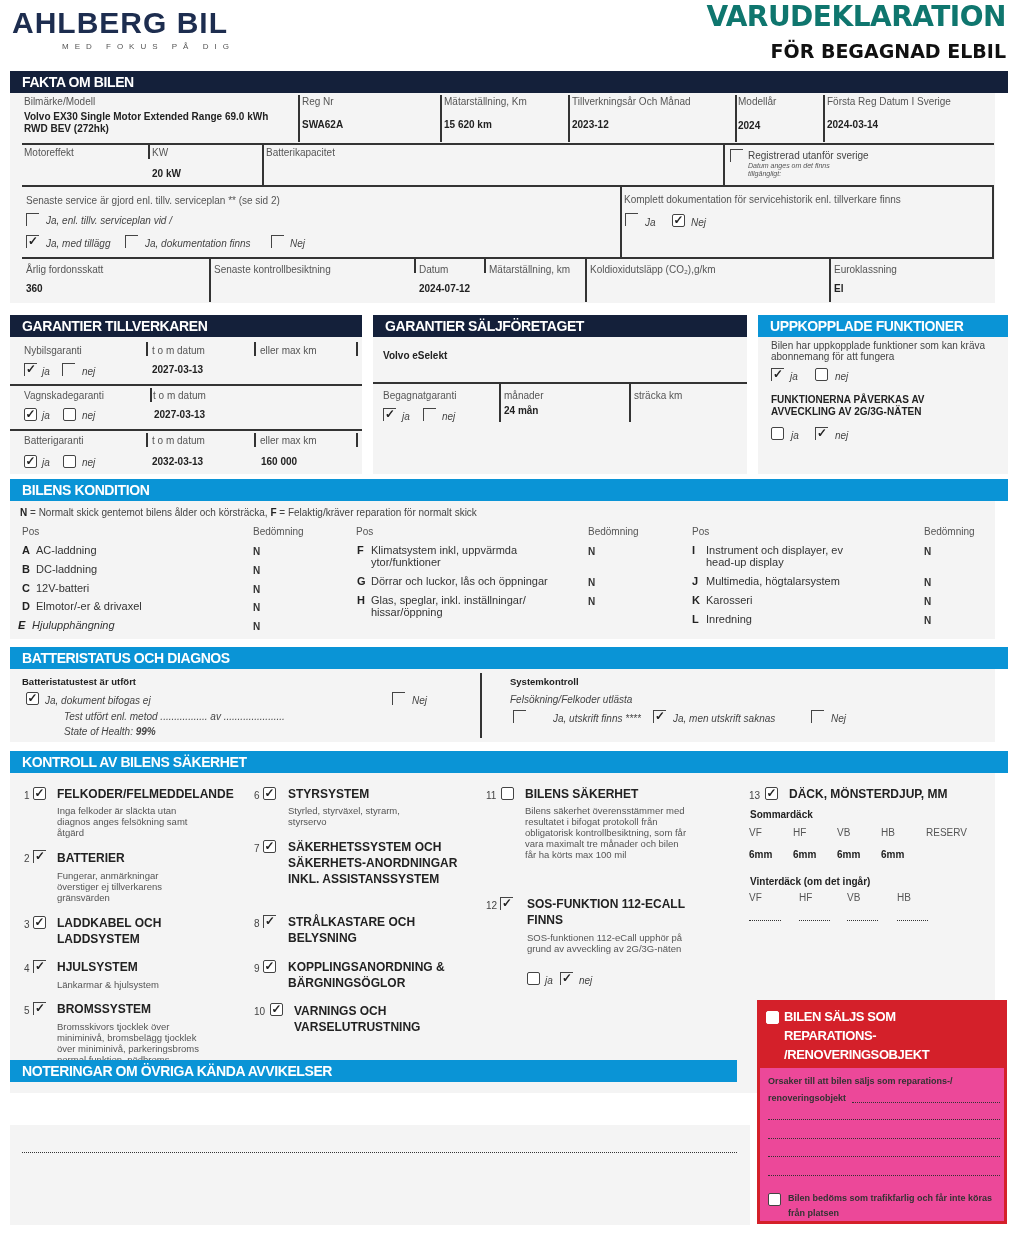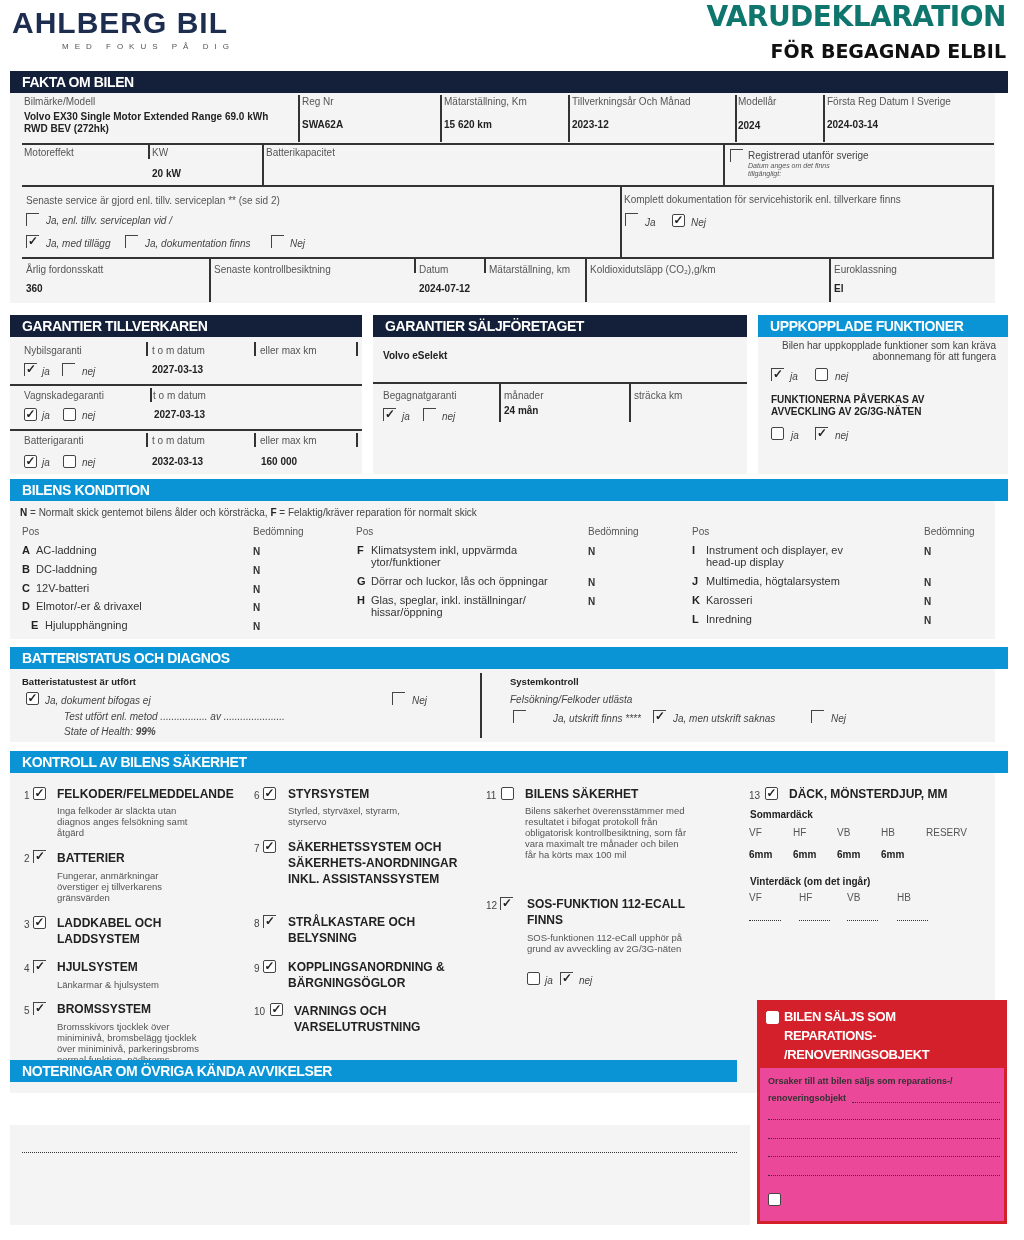--- a/index.html
+++ b/index.html
@@ -154,21 +154,21 @@
 <div class="cb open" style="left:423px;top:408px;"></div>
 <div class="cbt" style="left:442px;top:411px;">nej</div>
 <div class="vline" style="left:499px;top:384px;height:38px;"></div>
 <div class="lbl" style="left:504px;top:390px;">månader</div>
 <div class="val" style="left:504px;top:405px;">24 mån</div>
 <div class="vline" style="left:629px;top:384px;height:38px;"></div>
 <div class="lbl" style="left:634px;top:390px;">sträcka km</div>
 
 <div class="hdr blue" style="left:758px;top:315px;width:250px;">UPPKOPPLADE FUNKTIONER</div>
 <div class="panel" style="left:758px;top:337px;width:250px;height:137px;"></div>
-<div class="lbl" style="left:771px;top:340px;width:225px;white-space:normal;line-height:11px;color:#444;text-align:right;">Bilen har uppkopplade funktioner som kan kräva abonnemang för att fungera</div>
+<div class="lbl" style="left:771px;top:340px;width:225px;white-space:normal;line-height:11px;color:#444;">Bilen har uppkopplade funktioner som kan kräva abonnemang för att fungera</div>
 <div class="cb open" style="left:771px;top:368px;">✓</div>
 <div class="cbt" style="left:790px;top:371px;">ja</div>
 <div class="cb" style="left:815px;top:368px;"></div>
 <div class="cbt" style="left:835px;top:371px;">nej</div>
 <div class="val" style="left:771px;top:394px;width:200px;white-space:normal;line-height:12px;font-size:10px;">FUNKTIONERNA PÅVERKAS AV AVVECKLING AV 2G/3G-NÄTEN</div>
 <div class="cb" style="left:771px;top:427px;"></div>
 <div class="cbt" style="left:791px;top:430px;">ja</div>
 <div class="cb open" style="left:815px;top:427px;">✓</div>
 <div class="cbt" style="left:835px;top:430px;">nej</div>
 
@@ -186,21 +186,21 @@
 <div class="lbl" style="left:924px;top:526px;">Bedömning</div>
 
 <div class="cond" style="left:22px;top:544px;"><span class="cond-letter">A</span><span>AC-laddning</span></div>
 <div class="nval" style="left:253px;top:546px;">N</div>
 <div class="cond" style="left:22px;top:563px;"><span class="cond-letter">B</span><span>DC-laddning</span></div>
 <div class="nval" style="left:253px;top:565px;">N</div>
 <div class="cond" style="left:22px;top:582px;"><span class="cond-letter">C</span><span>12V-batteri</span></div>
 <div class="nval" style="left:253px;top:584px;">N</div>
 <div class="cond" style="left:22px;top:600px;"><span class="cond-letter">D</span><span>Elmotor/-er &amp; drivaxel</span></div>
 <div class="nval" style="left:253px;top:602px;">N</div>
-<div class="cond" style="left:31px;top:619px;"><span class="cond-letter">E</span><span>Hjulupphängning</span></div>
+<div class="cond" style="left:18px;top:619px;font-style:italic;"><span class="cond-letter">E</span><span>Hjulupphängning</span></div>
 <div class="nval" style="left:253px;top:621px;">N</div>
 
 <div class="cond" style="left:357px;top:544px;width:200px;display:flex;">
     <span class="cond-letter" style="flex:none;">F</span>
     <span style="width:160px;">Klimatsystem inkl, uppvärmda ytor/funktioner</span>
   </div>
 <div class="nval" style="left:588px;top:546px;">N</div>
 <div class="cond" style="left:357px;top:575px;"><span class="cond-letter">G</span><span>Dörrar och luckor, lås och öppningar</span></div>
 <div class="nval" style="left:588px;top:577px;">N</div>
 <div class="cond" style="left:357px;top:594px;width:230px;display:flex;">
@@ -330,17 +330,18 @@
     <div class="cb" style="left:6px;top:8px;border-color:#fff;"></div>
     <div style="position:absolute;left:24px;top:4px;width:150px;color:#fff;font-weight:bold;font-size:13px;line-height:19px;letter-spacing:-0.4px;">BILEN SÄLJS SOM REPARATIONS- /RENOVERINGSOBJEKT</div>
   </div>
   <div style="position:absolute;left:8px;top:70px;width:228px;font-size:9px;font-weight:bold;color:#333;line-height:17px;">Orsaker till att bilen säljs som reparations-/ renoveringsobjekt</div>
   <div class="dots" style="left:92px;top:99px;width:148px;"></div>
   <div class="dots" style="left:8px;top:116px;width:232px;"></div>
   <div class="dots" style="left:8px;top:135px;width:232px;"></div>
   <div class="dots" style="left:8px;top:153px;width:232px;"></div>
   <div class="dots" style="left:8px;top:172px;width:232px;"></div>
   <div class="cb" style="left:8px;top:190px;"></div>
+  <div style="position:absolute;left:28px;top:188px;width:212px;font-size:9px;font-weight:bold;color:#333;line-height:15px;">Bilen bedöms som trafikfarlig och får inte köras från platsen</div>
 </div>
 
 <div class="hdr blue" style="left:10px;top:1060px;width:727px;">NOTERINGAR OM ÖVRIGA KÄNDA AVVIKELSER</div>
 <div class="panel" style="left:10px;top:1125px;width:740px;height:100px;"></div>
 <div class="dots" style="left:22px;top:1152px;width:715px;"></div>
 
 </body></html>

